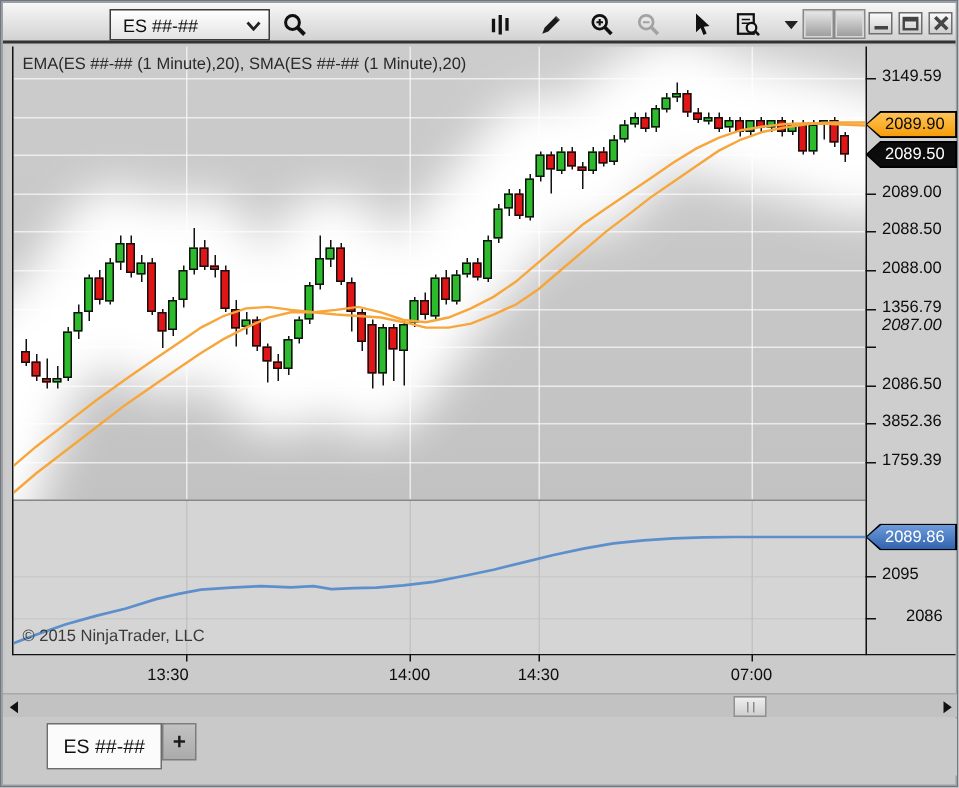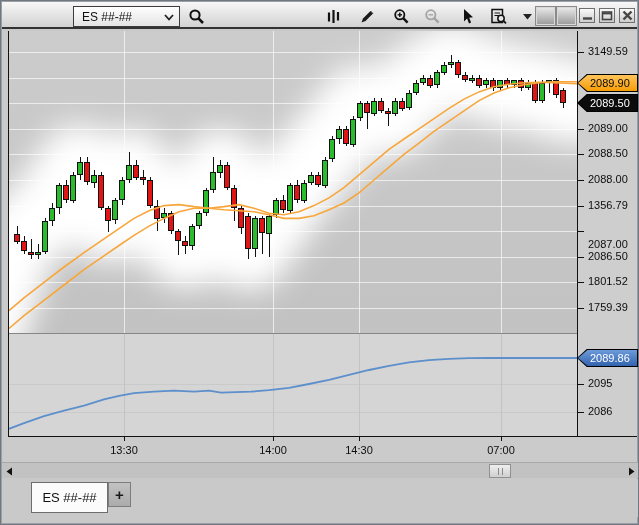--- a/index.html
+++ b/index.html
@@ -339,85 +339,87 @@
           <div class="candle" style="left: 537px; top: 49px; width: 6px; height: 3px; background: rgb(44, 187, 44); border-color: rgb(17, 17, 17);"></div>
           <div class="wick" style="left: 547px; top: 47px; height: 20px;"></div>
           <div class="candle" style="left: 544px; top: 49px; width: 6px; height: 15px; background: rgb(224, 22, 22); border-color: rgb(17, 17, 17);"></div>
           <div class="wick" style="left: 554px; top: 57px; height: 20px;"></div>
           <div class="candle" style="left: 551px; top: 59px; width: 6px; height: 13px; background: rgb(224, 22, 22); border-color: rgb(17, 17, 17);"></div>
         </div>
       <svg class="ma-svg" id="ma-svg" width="568" height="302">
           <polyline points="0,279.6 15,266.8 35,251.4 55,236.0 75,221.7 95,207.9 110,197.6 125,187.4 140,179.7 155,174.6 170,173.6 185,175.6 200,177.2 215,175.6 230,173.6 245,177.2 260,182.3 275,183.8 290,180.7 305,174.6 320,166.9 335,156.7 350,143.9 365,131.1 380,118.3 395,108.0 410,97.8 425,87.6 440,77.3 455,68.1 470,60.9 485,55.8 500,53.3 515,51.7 530,51.2 545,51.7 568,52.7" stroke="#f7a63b" stroke-width="1.6" fill="none"></polyline>
           <polyline points="0,297.5 15,284.7 35,269.3 55,254.0 75,238.6 95,224.8 110,214.5 125,204.3 140,195.1 155,187.4 170,180.7 185,177.2 200,177.2 215,178.7 230,179.7 245,180.7 260,183.8 275,187.4 290,187.4 305,184.8 320,178.7 335,172.0 350,161.8 365,149.0 380,136.2 395,123.4 410,112.1 425,100.4 440,90.1 455,79.9 470,69.6 485,62.0 500,56.8 515,53.8 530,51.7 545,50.7 568,50.7" stroke="#f7a63b" stroke-width="1.6" fill="none"></polyline>
         </svg>
+      <div class="panel-label">EMA(ES ##-## (1 Minute),20), SMA(ES ##-## (1 Minute),20)</div>
     </div>
 
     <div class="panel-divider"></div>
 
     <div class="plot-lower" id="plot-lower">
       <div id="lower-grid">
           <div class="grid-h-low" style="top: 50px;"></div>
           <div class="grid-h-low" style="top: 78px;"></div>
           <div class="grid-v-low" style="left: 115px;"></div>
           <div class="grid-v-low" style="left: 264px;"></div>
           <div class="grid-v-low" style="left: 350px;"></div>
           <div class="grid-v-low" style="left: 492px;"></div>
         </div>
       <svg class="line-svg" id="line-svg" width="568" height="102">
           <polyline points="0,94.8 15,89.2 35,82.2 55,76.6 75,71.7 95,65.4 110,61.9 125,59.1 145,57.7 165,56.7 185,57.6 200,56.7 212,58.7 227,58.1 242,57.7 260,56.2 280,53.9 300,50.0 320,45.8 340,40.9 360,36.0 380,31.8 400,28.3 420,26.2 440,24.9 460,24.2 480,24.0 568,24.0" stroke="#5c8fcb" stroke-width="1.8" fill="none"></polyline>
         </svg>
+      <div class="copyright">© 2015 NinjaTrader, LLC</div>
     </div>
 
     <div class="vline" style="left:4px;top:0;height:406px;"></div>
     <div class="vline" style="left:573px;top:0;height:406px;"></div>
     <div class="hline" style="left:4px;top:405px;width:629px;"></div>
 
     <div class="axis-col" id="axis-col">
         <div class="ptick" style="top: 21px;"></div>
         <div class="plabel" style="top: 14px;">3149.59</div>
         <div class="ptick" style="top: 98px;"></div>
         <div class="plabel" style="top: 91px;">2089.00</div>
         <div class="ptick" style="top: 123px;"></div>
         <div class="plabel" style="top: 116px;">2088.50</div>
         <div class="ptick" style="top: 149px;"></div>
         <div class="plabel" style="top: 142px;">2088.00</div>
         <div class="ptick" style="top: 175px;"></div>
         <div class="plabel" style="top: 168px;">1356.79</div>
         <div class="ptick" style="top: 200px;"></div>
-        <div class="plabel" style="top: 207px;">2087.00</div>
+        <div class="plabel" style="top: 180px; font-style: italic;">2087.00</div>
         <div class="ptick" style="top: 226px;"></div>
         <div class="plabel" style="top: 219px;">2086.50</div>
         <div class="ptick" style="top: 251px;"></div>
-        <div class="plabel" style="top: 244px;">1801.52</div>
+        <div class="plabel" style="top: 244px;">3852.36</div>
         <div class="ptick" style="top: 277px;"></div>
         <div class="plabel" style="top: 270px;">1759.39</div>
         <div class="ptick" style="top: 353px;"></div>
         <div class="plabel" style="top: 346px;">2095</div>
         <div class="ptick" style="top: 381px;"></div>
-        <div class="plabel" style="top: 374px;">2086</div>
+        <div class="plabel" style="top: 374px; margin-left: 16px;">2086</div>
         <div class="tag tag-orange" style="top: 43px;">
           <div class="shape"></div>
           <div class="shapein"></div>
           <span>2089.90</span>
         </div>
         <div class="tag tag-black" style="top: 63px;">
           <div class="shape"></div>
           <div class="shapein"></div>
           <span>2089.50</span>
         </div>
         <div class="tag tag-blue" style="top: 318px;">
           <div class="shape"></div>
           <div class="shapein"></div>
           <span>2089.86</span>
         </div>
       </div>
 
     <div class="xaxis" id="xaxis">
         <div class="xtick" style="left: 120px;"></div>
-        <div class="xlabel" style="left: 120px; text-align: center;">13:30</div>
+        <div class="xlabel" style="left: 108px; text-align: center;">13:30</div>
         <div class="xtick" style="left: 269px;"></div>
         <div class="xlabel" style="left: 269px;">14:00</div>
         <div class="xtick" style="left: 355px;"></div>
         <div class="xlabel" style="left: 355px;">14:30</div>
         <div class="xtick" style="left: 497px;"></div>
         <div class="xlabel" style="left: 497px;">07:00</div>
       </div>
   </div>
 
   <div class="hscroll">

